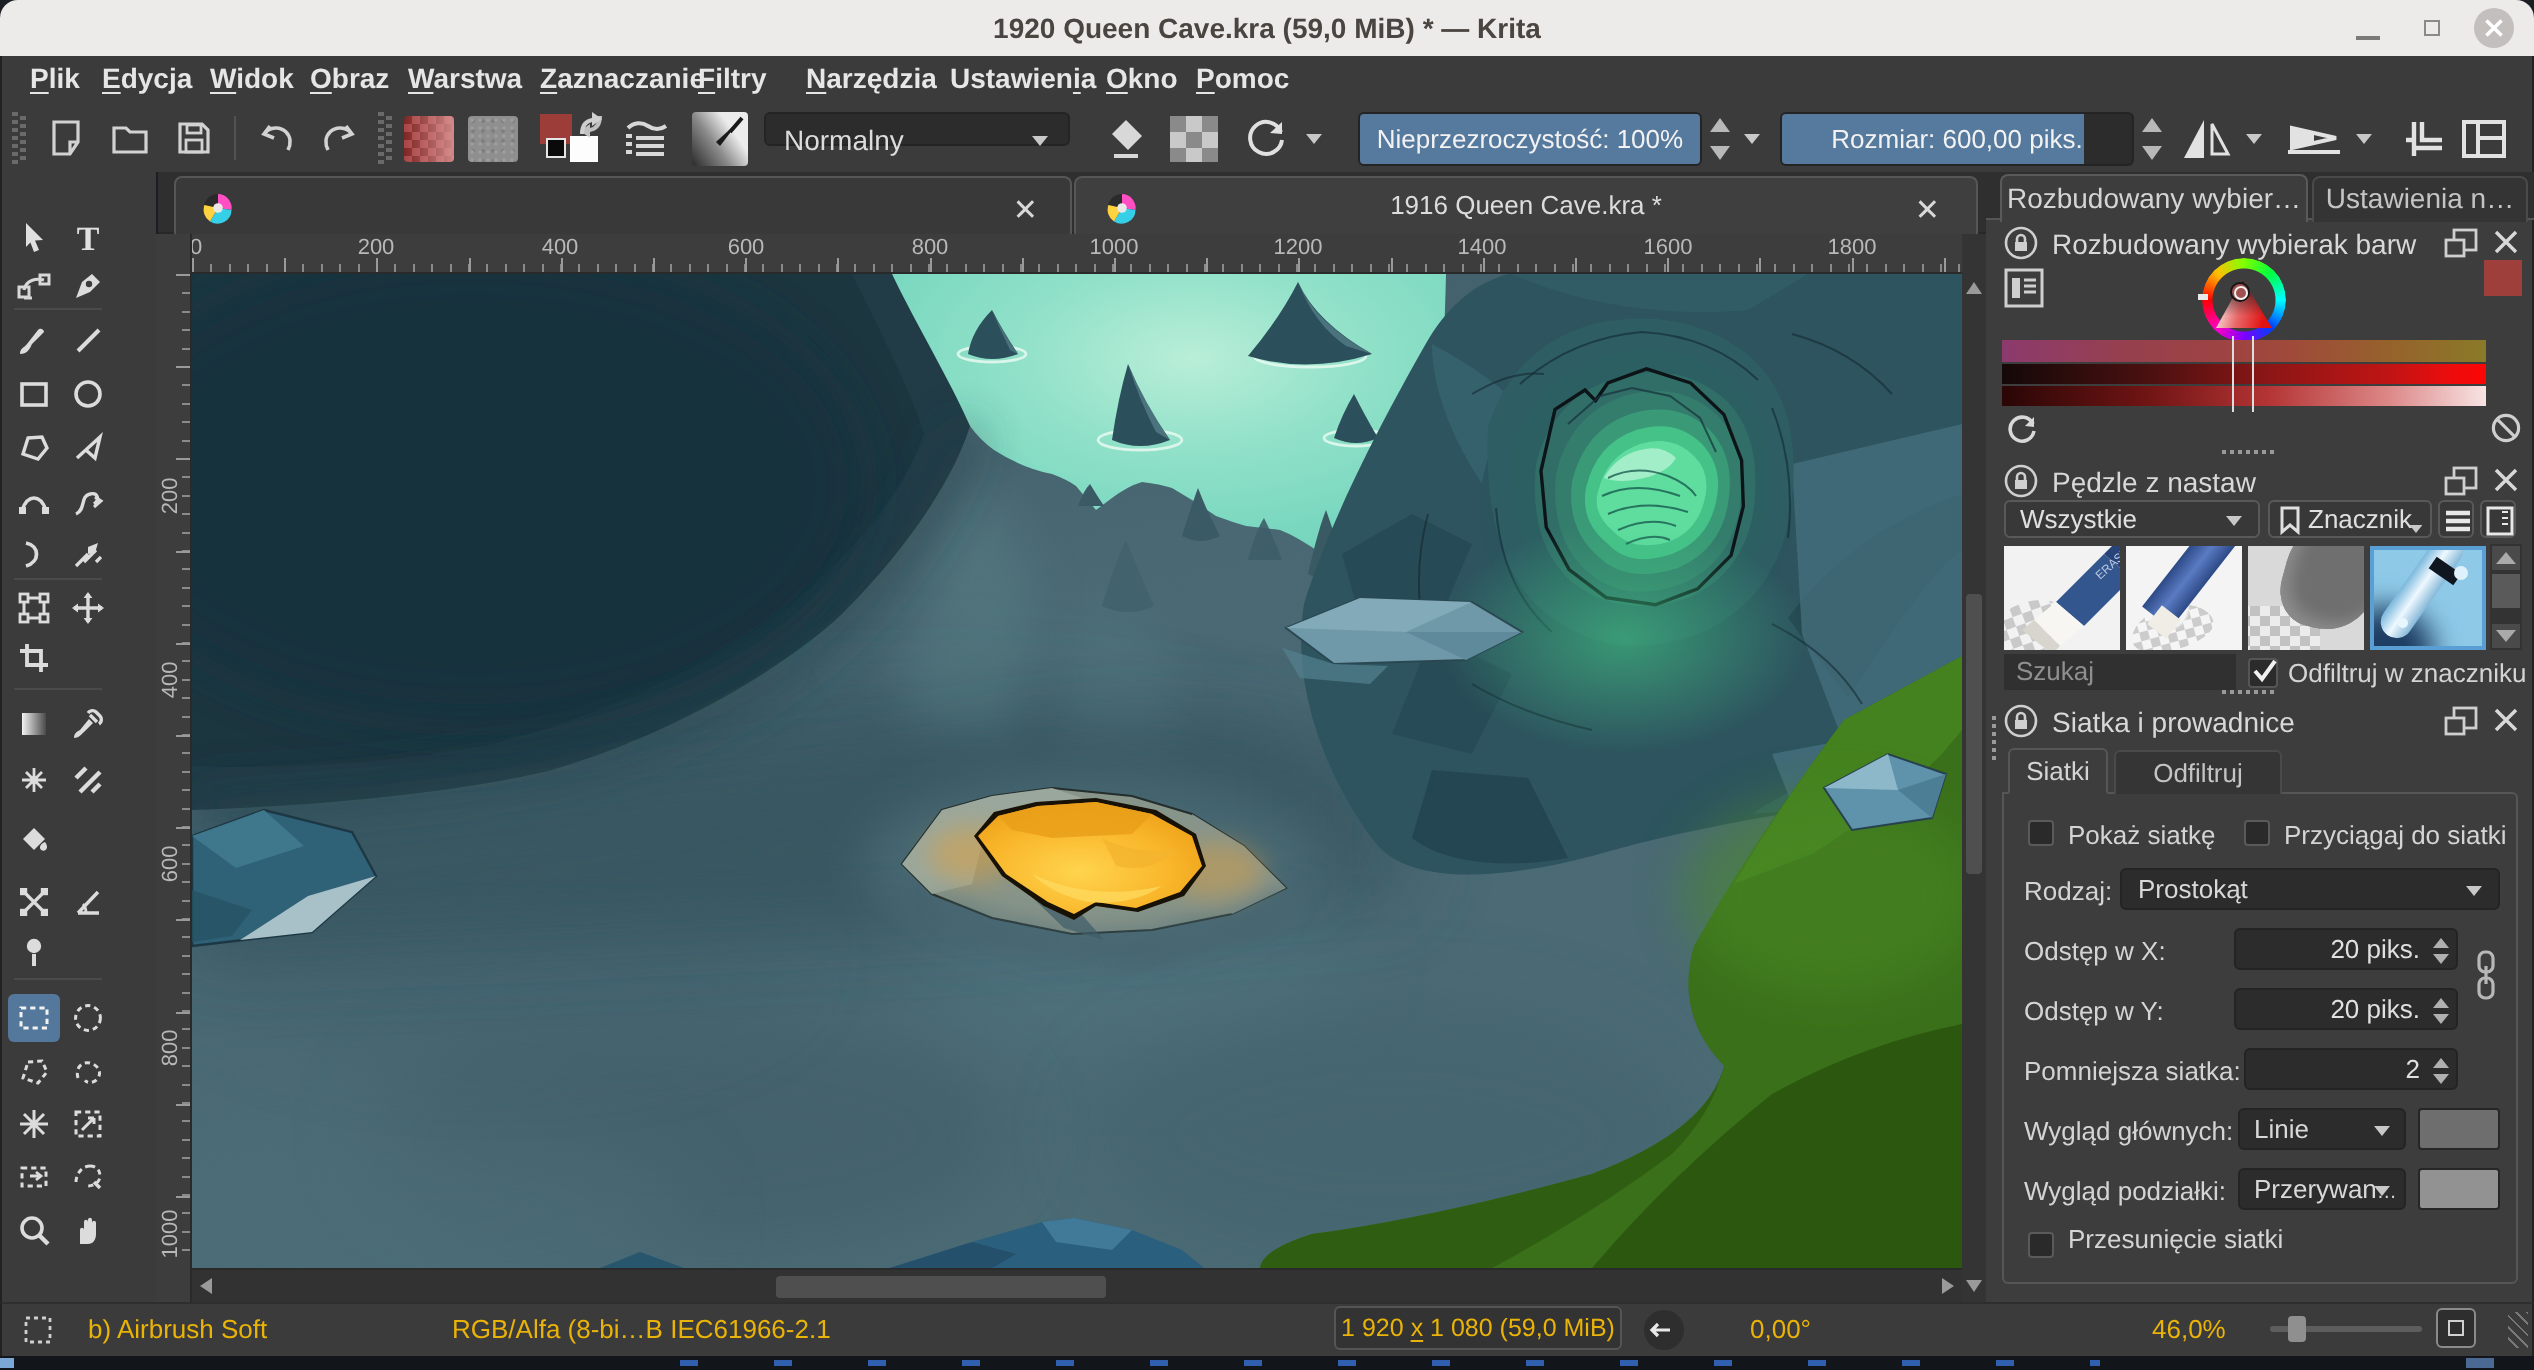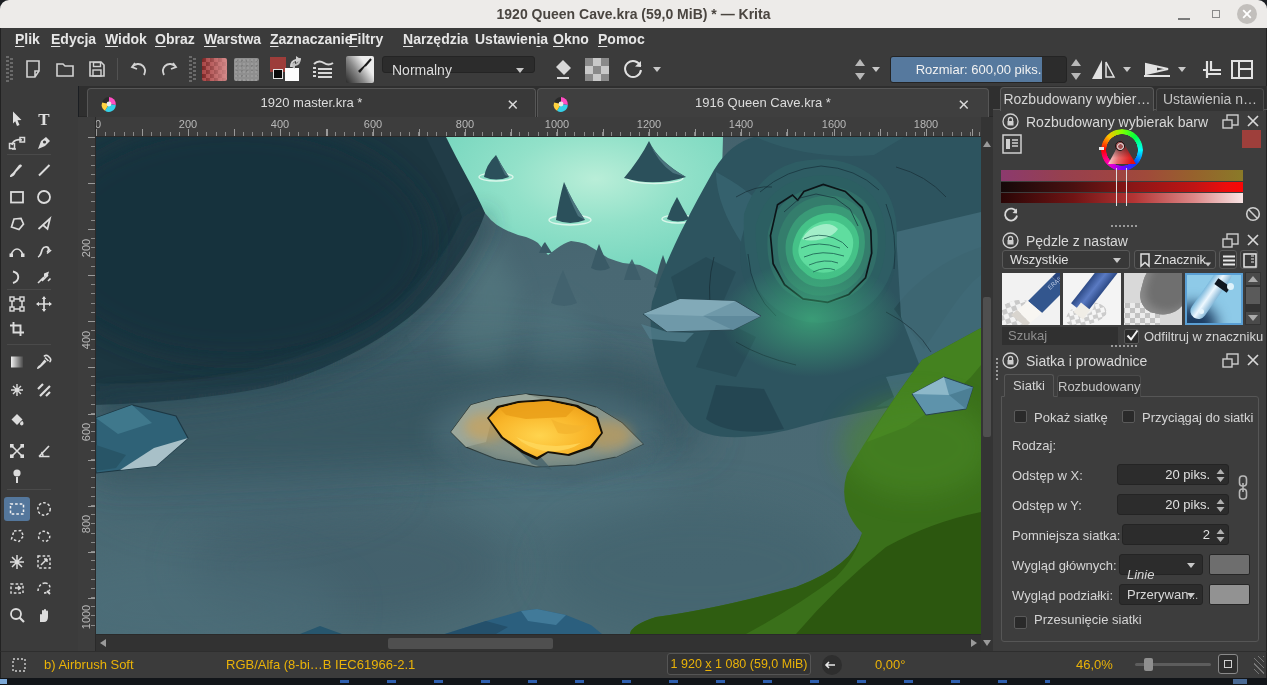--- a/index.html
+++ b/index.html
@@ -128,20 +128,24 @@
     <svg class="abs" style="left:549px;top:6px;" width="26" height="23">
         <path d="M13 2 L21 10 L14 17 L6 9 Z" fill="#d8d8d8"></path>
         <path d="M7 20 h12" stroke="#d8d8d8" stroke-width="2"></path>
       </svg>
     <div class="abs" style="left:584px;top:6px;width:24px;height:23px;background:repeating-conic-gradient(#c9c9c9 0 25%,#8a8a8a 0 50%) 0 0/16px 16px;"></div>
     <svg class="abs" style="left:619px;top:5px;" width="26" height="25">
         <path d="M20.5 9 A 8 8 0 1 0 21 13" fill="none" stroke="#e0e0e0" stroke-width="2"></path>
         <path d="M21 4 L21 10 L15 9.5 Z" fill="#e0e0e0"></path>
       </svg>
     <div class="darr abs" style="left:652px;top:15px;"></div>
+    <div class="sliderbox abs" style="left:678px;top:4px;width:172px;height:27px;">
+        <div class="sliderfill" style="width:100%;"></div>
+        <div class="slidertext" style="line-height:25px;">Nieprzezroczystość: 100%</div>
+      </div>
     <svg class="abs" style="left:852px;top:6px;" width="14" height="23">
         <path d="M7 1 L12 8 H2 Z M7 22 L12 15 H2 Z" fill="#b8b8b8"></path>
       </svg>
     <div class="darr abs" style="left:871px;top:15px;"></div>
     <div class="sliderbox abs" style="left:889px;top:4px;width:177px;height:27px;">
         <div class="sliderfill" style="width:86%;"></div>
         <div class="slidertext" style="line-height:25px;">Rozmiar: 600,00 piks.</div>
       </div>
     <svg class="abs" style="left:1068px;top:6px;" width="14" height="23">
         <path d="M7 1 L12 8 H2 Z M7 22 L12 15 H2 Z" fill="#b8b8b8"></path>
@@ -376,21 +380,20 @@
       </div>
     <div class="tool" style="left:30px;top:517px;">
         <svg width="18" height="18">
           <path d="M5 16 V9 C5 7.5 7 7.5 7 9 V5 C7 3.5 9 3.5 9 5 V4 C9 2.5 11 2.5 11 4 V5.5 C11 4 13 4 13 5.5 V11 C13 14 11.5 16 9 16 Z" fill="#dcdcdc"></path>
         </svg>
       </div>
   </div>
 
   <div id="tabbar" class="abs">
     <div class="dtab" style="left:8px;width:449px;">
-        <div class="ttl">1920 master.kra *</div>
       <svg class="abs" style="left:13px;top:7px;" width="16" height="16">
           <circle cx="8" cy="8" r="7" fill="#2a2a2a"></circle>
           <path d="M8 8 L8 1 A7 7 0 0 1 14.8 9 Z" fill="#ff4fc3"></path>
           <path d="M8 8 L14.8 9 A7 7 0 0 1 4 14.7 Z" fill="#35d0e8"></path>
           <path d="M8 8 L4 14.7 A7 7 0 0 1 1.2 6.5 Z" fill="#ffd23f"></path>
           <circle cx="8" cy="8" r="2.4" fill="#e8e8e8"></circle>
         </svg>
       <span class="tabx" style="right:16px;">✕</span>
       </div>
     <div class="dtab" style="left:458px;width:452px;background:#3f3f3f;">
@@ -742,26 +745,30 @@
     <div class="abs" style="left:3px;top:272px;width:2px;height:24px;background:repeating-linear-gradient(180deg,#9a9a9a 0 2px,transparent 2px 4px);"></div>
     <svg class="abs" style="left:229px;top:266px;" width="18" height="17">
         <rect x="5" y="2" width="11" height="10" fill="none" stroke="#cfcfcf" stroke-width="1.4"></rect>
         <rect x="1" y="7" width="9" height="8" fill="#3d3d3d" stroke="#cfcfcf" stroke-width="1.4"></rect>
       </svg>
     <svg class="abs" style="left:252px;top:266px;" width="16" height="16">
         <path d="M3 3 L13 13 M13 3 L3 13" stroke="#d8d8d8" stroke-width="1.7"></path>
       </svg>
     <div class="abs" style="left:8px;top:310px;width:258px;height:246px;border:1px solid #565656;border-radius:0 3px 3px 3px;"></div>
     <div class="dkr" style="left:11px;top:288px;width:50px;height:23px;background:#3d3d3d;border:1px solid #565656;border-bottom:1px solid #3d3d3d;border-radius:3px 3px 0 0;text-align:center;line-height:22px;z-index:2;">Siatki</div>
-    <div class="dkr" style="left:64px;top:289px;width:84px;height:22px;background:#353535;border:1px solid #4a4a4a;border-bottom:none;border-radius:3px 3px 0 0;text-align:center;line-height:21px;color:#c4c4c4;">Rozbudowany</div>
+    <div class="dkr" style="left:64px;top:289px;width:84px;height:22px;background:#353535;border:1px solid #4a4a4a;border-bottom:none;border-radius:3px 3px 0 0;text-align:center;line-height:21px;color:#c4c4c4;">Odfiltruj</div>
     <div class="cb" style="left:21px;top:324px;"></div>
       <div class="dkr" style="left:41px;top:324px;">Pokaż siatkę</div>
     <div class="cb" style="left:129px;top:324px;"></div>
       <div class="dkr" style="left:149px;top:324px;">Przyciągaj do siatki</div>
     <div class="dkr" style="left:19px;top:352px;">Rodzaj:</div>
+    <div class="input abs" style="left:67px;top:348px;width:190px;height:21px;">
+        <span style="position:absolute;left:8px;top:2px;">Prostokąt</span>
+        <div class="darr abs" style="right:8px;top:8px;"></div>
+      </div>
     <div class="dkr" style="left:19px;top:382px;">Odstęp w X:</div>
     <div class="spinval abs" style="left:124px;top:378px;width:112px;height:21px;">
         <span style="position:absolute;right:18px;top:2px;">20 piks.</span>
         <svg class="abs" style="right:2px;top:3px;" width="11" height="15">
           <path d="M5.5 1 L9.5 6 H1.5 Z M5.5 14 L9.5 9 H1.5 Z" fill="#b0b0b0"></path>
         </svg>
       </div>
     <div class="dkr" style="left:19px;top:412px;">Odstęp w Y:</div>
     <div class="spinval abs" style="left:124px;top:408px;width:112px;height:21px;">
         <span style="position:absolute;right:18px;top:2px;">20 piks.</span>
@@ -776,21 +783,21 @@
       </svg>
     <div class="dkr" style="left:19px;top:442px;">Pomniejsza siatka:</div>
     <div class="spinval abs" style="left:129px;top:438px;width:107px;height:21px;">
         <span style="position:absolute;right:18px;top:2px;">2</span>
         <svg class="abs" style="right:2px;top:3px;" width="11" height="15">
           <path d="M5.5 1 L9.5 6 H1.5 Z M5.5 14 L9.5 9 H1.5 Z" fill="#b0b0b0"></path>
         </svg>
       </div>
     <div class="dkr" style="left:19px;top:472px;">Wygląd głównych:</div>
     <div class="input abs" style="left:126px;top:468px;width:84px;height:21px;">
-        <span style="position:absolute;left:7px;top:12px;font-style:italic;">Linie</span>
+        <span style="position:absolute;left:7px;top:2px;">Linie</span>
         <div class="darr abs" style="right:7px;top:8px;"></div>
       </div>
     <div class="abs" style="left:216px;top:468px;width:41px;height:21px;background:#6e6e6e;border:1px solid #262626;border-radius:2px;"></div>
     <div class="dkr" style="left:19px;top:502px;">Wygląd podziałki:</div>
     <div class="input abs" style="left:126px;top:498px;width:84px;height:21px;">
         <span style="position:absolute;left:7px;top:2px;">Przerywan<span style="font-size:10px;">…</span></span>
         <div class="darr abs" style="right:7px;top:8px;"></div>
       </div>
     <div class="abs" style="left:216px;top:498px;width:41px;height:21px;background:#929292;border:1px solid #262626;border-radius:2px;"></div>
     <div class="cb" style="left:21px;top:530px;"></div>

